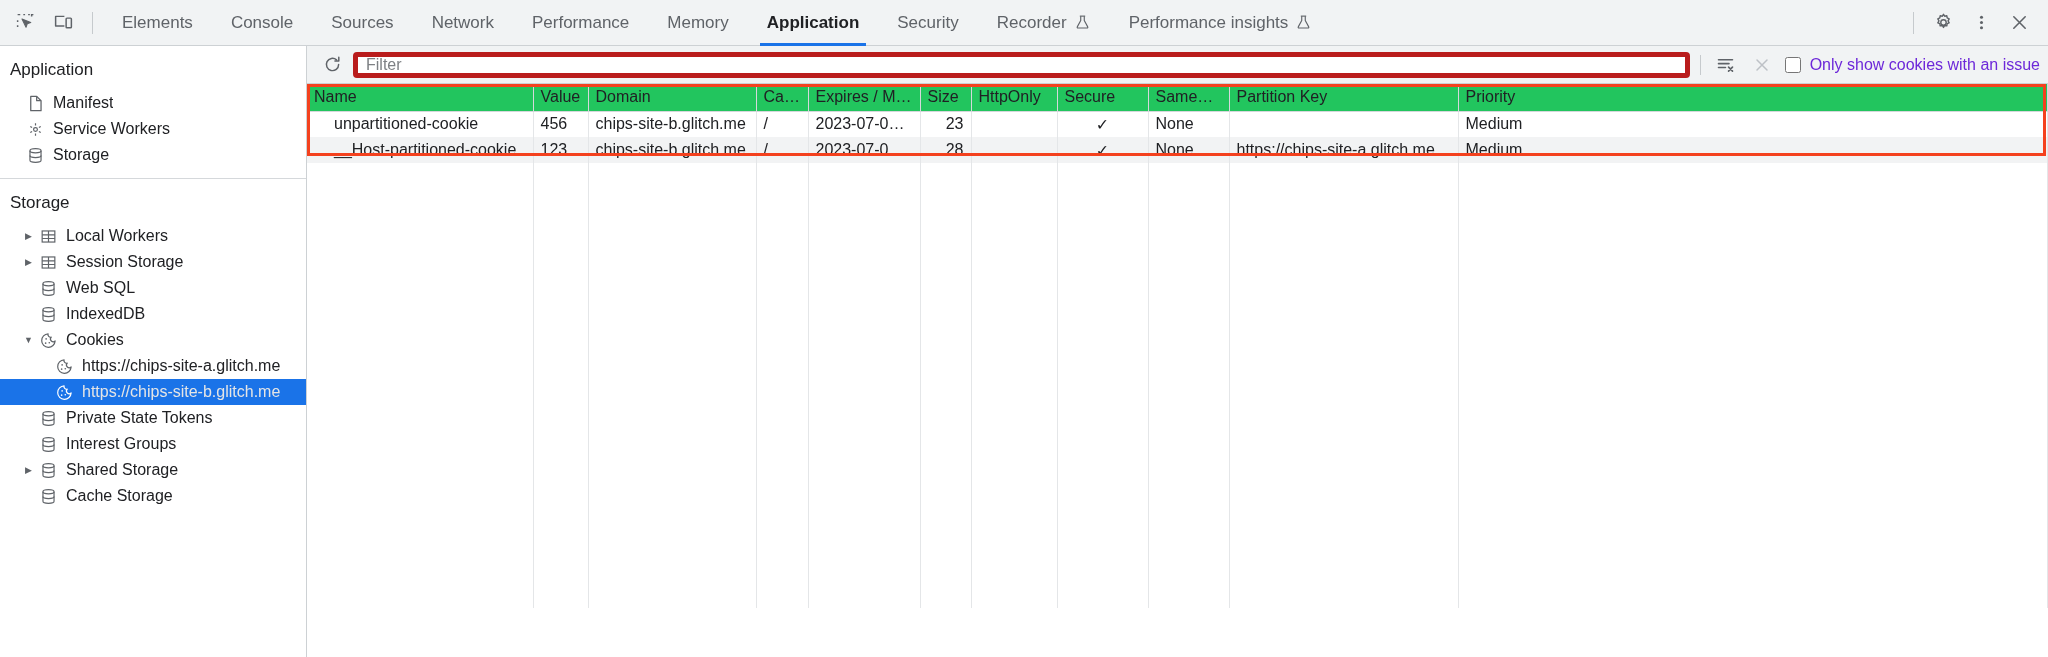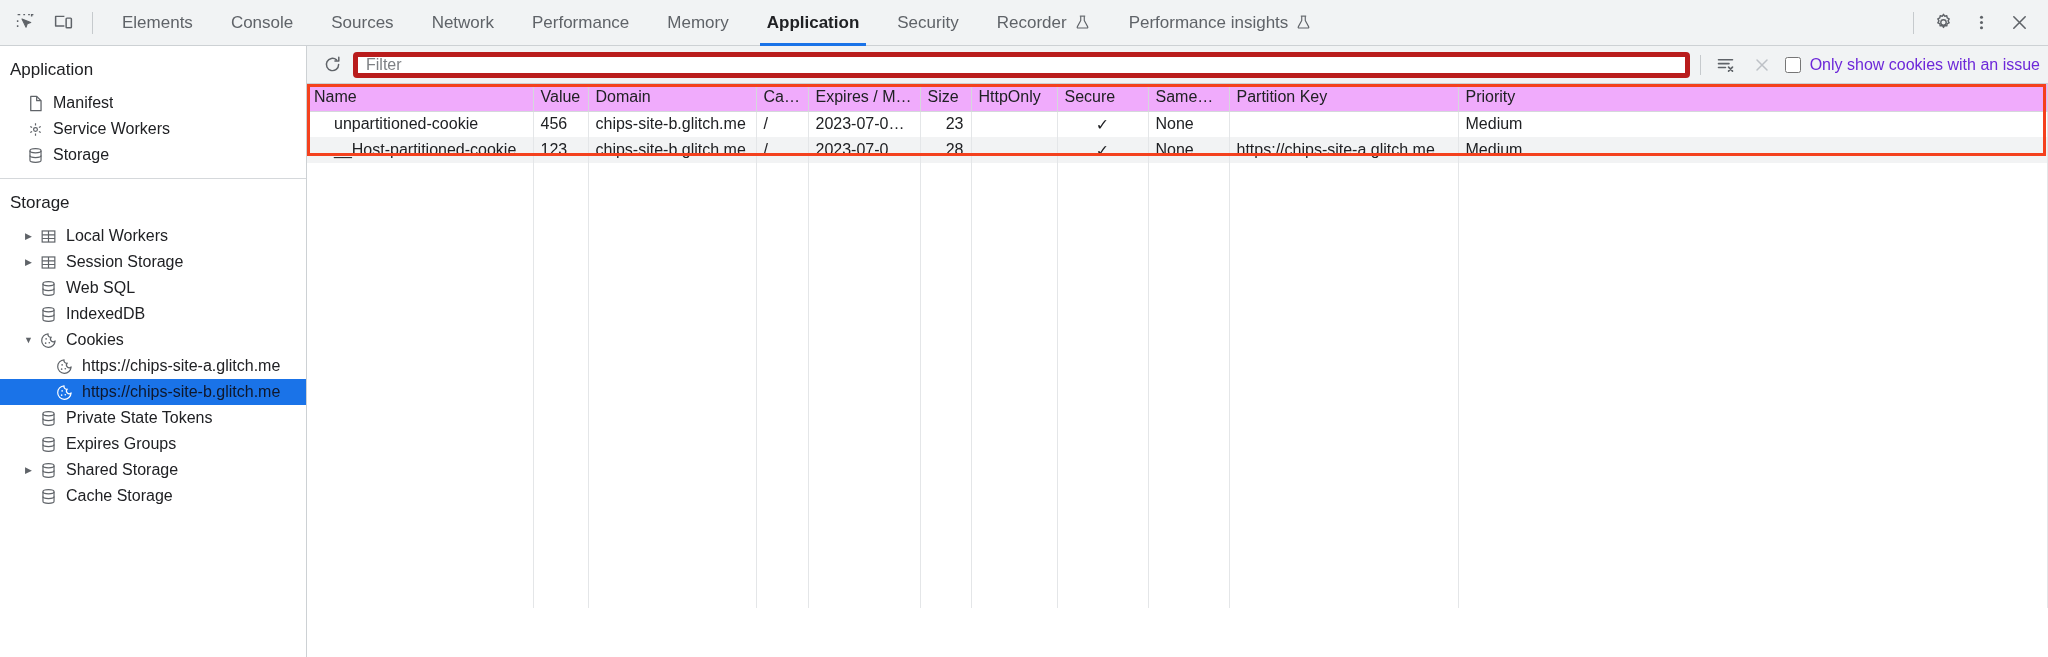--- a/index.html
+++ b/index.html
@@ -57,21 +57,21 @@
   .side-section.bordered { border-bottom: 1px solid #d5d8db; }
   .side-title {
     font-size: 17px; color: #202124;
     padding: 4px 0 10px 10px;
   }
   .tree-row {
     display: flex; align-items: center;
     height: 26px; font-size: 16px; color: #202124;
     padding-right: 14px; white-space: nowrap;
   }
-  .tree-row.selected { background: #1a73e8; color: #0f172a; }
+  .tree-row.selected { background: #1a73e8; color: #e5e5e5; }
   .tree-row.selected .tw-icon { color: #ffffff; }
   .twisty {
     width: 17px; min-width: 17px; height: 26px;
     display: flex; align-items: center; justify-content: center;
     color: #5f6368; font-size: 9px;
   }
   .tw-icon {
     width: 22px; min-width: 22px; height: 22px;
     display: flex; align-items: center; justify-content: center;
     color: #5f6368; margin-right: 7px;
@@ -105,21 +105,21 @@
   .filter-input::placeholder { color: #7d8084; }
   .fb-sep { width: 1px; height: 20px; background: #c6cacd; margin: 0 4px; }
   .fb-check { display: flex; align-items: center; gap: 9px; padding-left: 2px; }
   .fb-check input { width: 16px; height: 16px; margin: 0; accent-color: #1a73e8; }
   .fb-check label { font-size: 16px; color: #6d28d9; white-space: nowrap; }
 
   
   .grid-wrap { flex: 1; position: relative; min-height: 0; overflow: hidden; background: #fff; }
   .grid { width: 100%; border-collapse: collapse; table-layout: fixed; }
   .grid th {
-    background: #f0abfc;
+    background: #22c55e;
     border-right: 1px solid #d5d8db;
     border-bottom: 1px solid #d5d8db;
     font-size: 16px; font-weight: normal; color: #202124;
     text-align: left; padding: 4px 7px; height: 27px;
     white-space: nowrap; overflow: hidden; text-overflow: ellipsis;
   }
   .grid td {
     border-right: 1px solid #e4e6e8;
     font-size: 16px; color: #202124;
     padding: 3px 7px; height: 26px;
@@ -362,21 +362,21 @@
         </div>
 
         <div class="tree-row" style="padding-left:37px">
           <span class="tw-icon">
             <svg width="19" height="19" viewBox="0 0 24 24" fill="none" stroke="currentColor" stroke-width="1.5">
               <ellipse cx="12" cy="6" rx="7" ry="2.6"></ellipse>
               <path d="M5 6v12c0 1.45 3.13 2.6 7 2.6s7-1.15 7-2.6V6"></path>
               <path d="M5 12c0 1.45 3.13 2.6 7 2.6s7-1.15 7-2.6"></path>
             </svg>
           </span>
-          <span class="tree-label">Expires Groups</span>
+          <span class="tree-label">Interest Groups</span>
         </div>
 
         <div class="tree-row" style="padding-left:20px">
           <span class="twisty">▶</span>
           <span class="tw-icon">
             <svg width="19" height="19" viewBox="0 0 24 24" fill="none" stroke="currentColor" stroke-width="1.5">
               <ellipse cx="12" cy="6" rx="7" ry="2.6"></ellipse>
               <path d="M5 6v12c0 1.45 3.13 2.6 7 2.6s7-1.15 7-2.6V6"></path>
               <path d="M5 12c0 1.45 3.13 2.6 7 2.6s7-1.15 7-2.6"></path>
             </svg>

